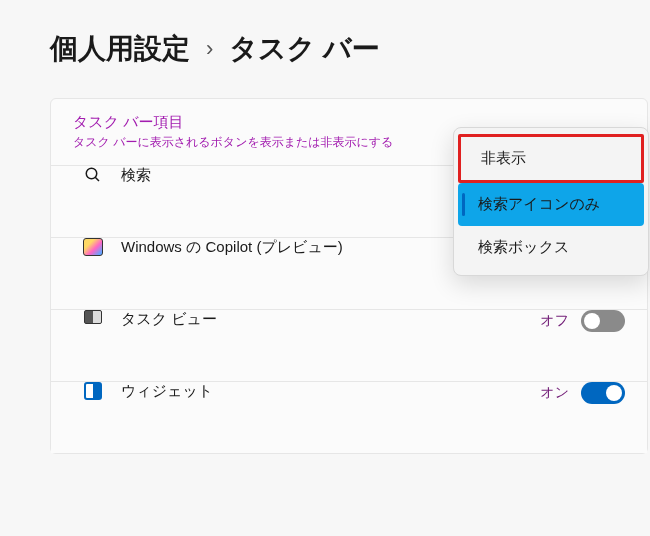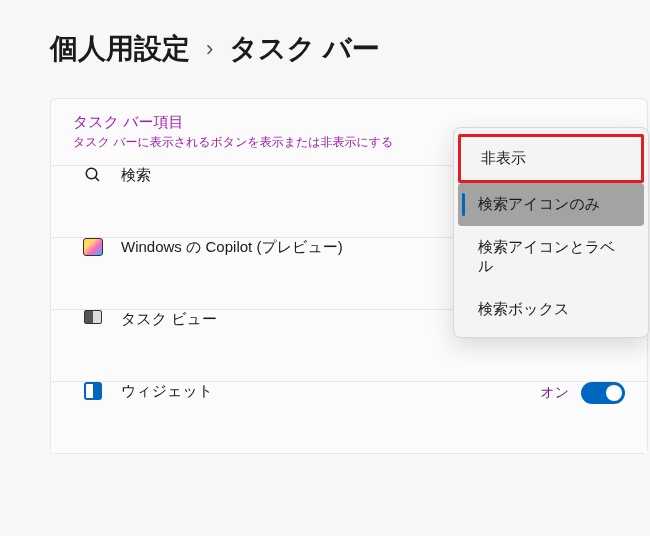--- a/index.html
+++ b/index.html
@@ -106,21 +106,21 @@
       z-index: 50;
     }
     .dropdown-item {
       padding: 12px 16px 12px 20px;
       font-size: 15px;
       color: #1a1a1a;
       border-radius: 4px;
       position: relative;
     }
     .dropdown-item.selected {
-      background: #a3a3a3;
+      background: #0ea5e9;
     }
     .dropdown-item.selected::before {
       content: "";
       position: absolute;
       left: 4px; top: 10px; bottom: 10px;
       width: 3px; background: #0067c0; border-radius: 2px;
     }
     .highlight-box {
       border: 3px solid #e02020;
       border-radius: 2px;
@@ -138,21 +138,20 @@
 <div class="panel">
 
   <div class="panel-header">
     <div class="panel-title">タスク バー項目</div>
     <div class="panel-desc">タスク バーに表示されるボタンを表示または非表示にする</div>
   </div>
 
   <div class="dropdown">
     <div class="dropdown-item highlight-box">非表示</div>
     <div class="dropdown-item selected">検索アイコンのみ</div>
-    <div class="dropdown-item">検索アイコンとラベル</div>
     <div class="dropdown-item">検索ボックス</div>
   </div>
 
   <div class="row">
     <div class="icon-slot">
       <svg class="ico-search" viewBox="0 0 24 24" fill="none" stroke="#1a1a1a" stroke-width="2">
         <circle cx="10" cy="10" r="7"></circle>
           <line x1="20" y1="20" x2="15" y2="15"></line>
       </svg>
     </div>

